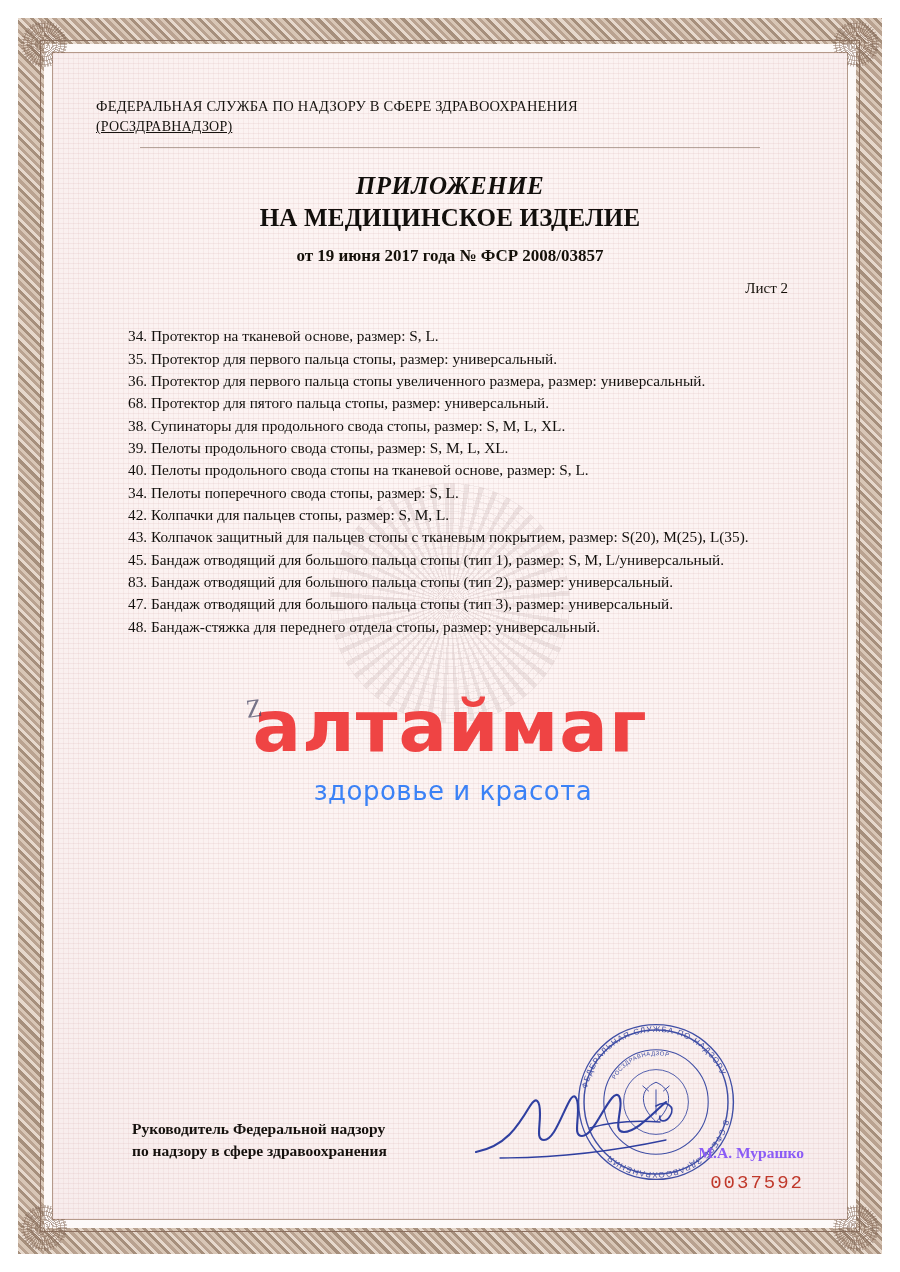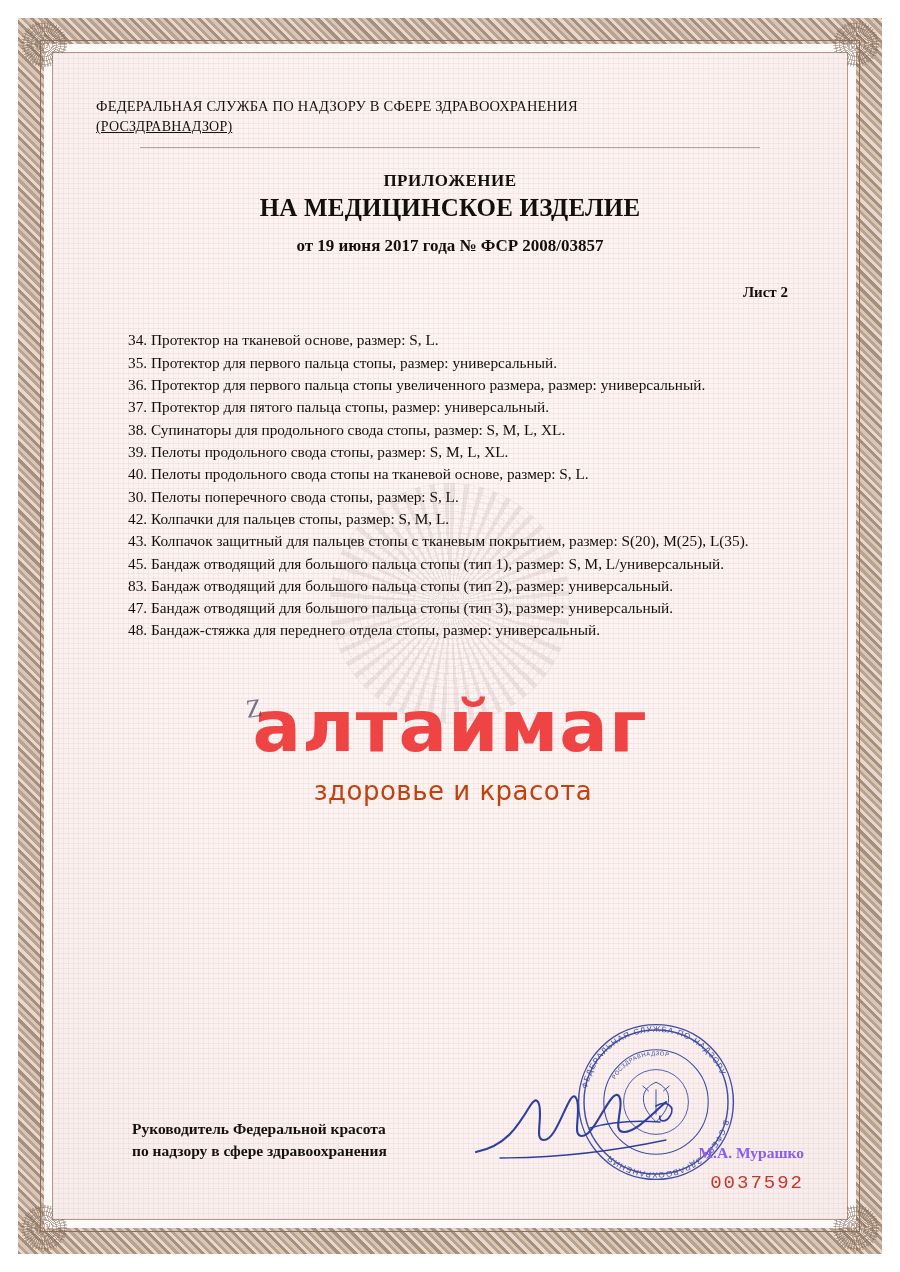--- a/index.html
+++ b/index.html
@@ -134,39 +134,39 @@
     opacity: .75;
   }
 
   .title {
     text-align: center;
     margin-top: 22px;
     color: #120f0c;
     font-weight: bold;
     line-height: 1.26;
   }
-  .title .t1 { font-size: 17px; letter-spacing: .5px; }
+  .title .t1 { font-size: 25px; letter-spacing: .5px; font-style: italic; }
   .title .t2 { font-size: 25px; letter-spacing: .2px; }
   .title .t3 { font-size: 25px; letter-spacing: .2px; }
 
   .docline {
     margin-top: 13px;
     text-align: center;
     font-size: 17px;
     font-weight: bold;
     color: #141009;
   }
   .docline .num { }
 
   .sheet {
-    margin-top: 28px;
+    margin-top: 14px;
     text-align: right;
     padding-right: 16px;
     font-size: 15px;
-    font-weight: bold;
+    font-weight: normal;
     color: #141009;
   }
 
   .items {
     margin-top: 28px;
     padding-left: 32px;
     font-size: 15.3px;
     line-height: 1.46;
     color: #12100d;
   }
@@ -186,21 +186,21 @@
     font-size: 72px;
     font-weight: bold;
     color: #ef4444;
     letter-spacing: 1px;
     line-height: 1;
   }
   .watermark .wm-sub {
     margin-top: 14px;
     font-family: "DejaVu Sans", sans-serif;
     font-size: 26px;
-    color: #c2410c;
+    color: #3b82f6;
     letter-spacing: .5px;
     padding-left: 6px;
   }
   .pen-mark {
     position: absolute;
     left: 246px;
     top: 694px;
     font-size: 26px;
     color: #4a4a66;
     font-family: "Liberation Serif", serif;
@@ -304,25 +304,25 @@
       <span>от  19 июня 2017 года</span>
       <span class="num">№  ФСР 2008/03857</span>
     </div>
 
     <div class="sheet">Лист  2</div>
 
     <div class="items">
       <div class="item">34. Протектор на тканевой основе, размер: S, L.</div>
       <div class="item">35. Протектор для первого пальца стопы, размер: универсальный.</div>
       <div class="item">36. Протектор для первого пальца стопы увеличенного размера, размер: универсальный.</div>
-      <div class="item">37. Протектор для пятого пальца стопы, размер: универсальный.</div>
+      <div class="item">68. Протектор для пятого пальца стопы, размер: универсальный.</div>
       <div class="item">38. Супинаторы для продольного свода стопы, размер: S, M, L, XL.</div>
       <div class="item">39. Пелоты продольного свода стопы, размер: S, M, L, XL.</div>
       <div class="item">40. Пелоты продольного свода стопы на тканевой основе, размер: S, L.</div>
-      <div class="item">30. Пелоты поперечного свода стопы, размер: S, L.</div>
+      <div class="item">34. Пелоты поперечного свода стопы, размер: S, L.</div>
       <div class="item">42. Колпачки для пальцев стопы, размер: S, M, L.</div>
       <div class="item">43. Колпачок защитный для пальцев стопы с тканевым покрытием, размер: S(20), M(25), L(35).</div>
       <div class="item">45. Бандаж отводящий для большого пальца стопы (тип 1), размер: S, M, L/универсальный.</div>
       <div class="item">83. Бандаж отводящий для большого пальца стопы (тип 2), размер: универсальный.</div>
       <div class="item">47. Бандаж отводящий для большого пальца стопы (тип 3), размер: универсальный.</div>
       <div class="item">48. Бандаж-стяжка для переднего отдела стопы, размер: универсальный.</div>
     </div>
   </div>
 
   <svg class="stamp" viewBox="0 0 200 200">
@@ -354,21 +354,21 @@
     <g fill="none" stroke="#2f3fa0" stroke-width="2.1" stroke-linecap="round">
       <path d="M6 86 C 36 80, 48 60, 60 40 C 66 30, 70 34, 70 48 C 70 62, 66 74, 74 74 C 84 74, 92 48, 100 34 C 104 27, 108 30, 108 44 C 108 58, 104 70, 112 70 C 122 70, 132 44, 142 32 C 148 25, 152 30, 150 44 C 148 58, 146 66, 154 66 C 166 66, 182 48, 196 36"></path>
       <path d="M120 62 C 140 56, 162 54, 190 56" stroke-width="1.6"></path>
       <path d="M186 40 C 196 34, 206 40, 200 50 C 196 57, 188 56, 190 50" stroke-width="1.6"></path>
       <path d="M30 92 C 70 92, 130 88, 196 74" stroke-width="1.3"></path>
     </g>
   </svg>
 
   <div class="footer">
     <div class="role">
-      <div>Руководитель Федеральной красота</div>
+      <div>Руководитель Федеральной надзору</div>
       <div>по надзору в сфере здравоохранения</div>
     </div>
     <div class="signer">М.А. Мурашко</div>
   </div>
 
   <div class="serial">0037592</div>
 
 </div>
 
 </body></html>

